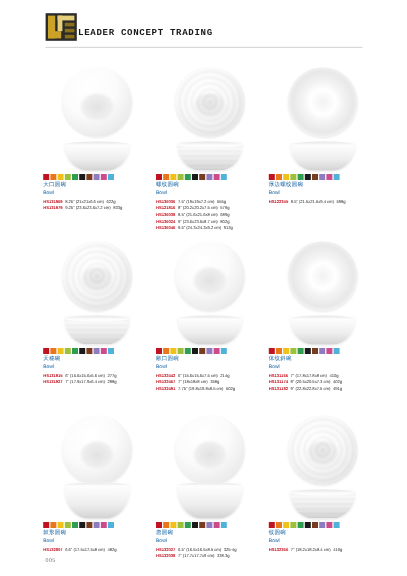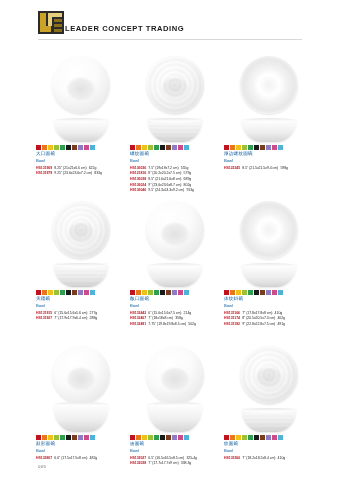--- a/index.html
+++ b/index.html
@@ -6,21 +6,21 @@
   html, body {
     width: 339px; height: 480px;
     background: #ffffff;
     font-family: "Liberation Sans", sans-serif;
     overflow: hidden;
   }
   .page { position: relative; width: 339px; height: 480px; background:#fff; }
 
   
   .header {
-    position: absolute; left: 0; top: 0; width: 339px; height: 46px;
+    position: absolute; left: 0; top: 0; width: 339px; height: 46px; font-family: Liberation Mono, monospace;
   }
   .logo-wrap {
     position: absolute; left: 38px; top: 11px;
     display: flex; align-items: flex-end;
   }
   .logo-mark {
     width: 26px; height: 23px;
     position: relative; display: block;
     background: #2b2b2b;
   }

